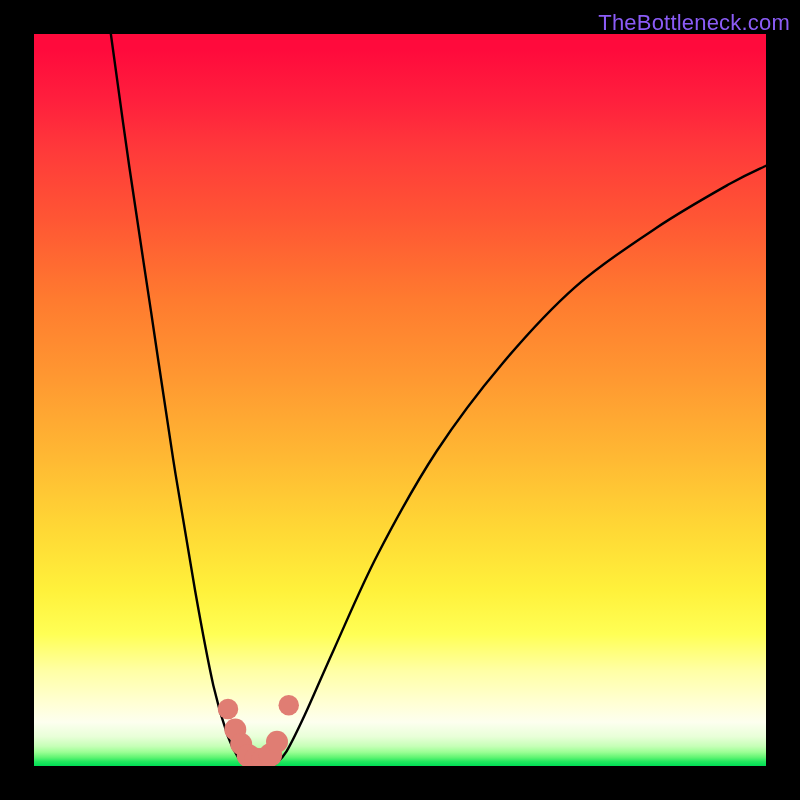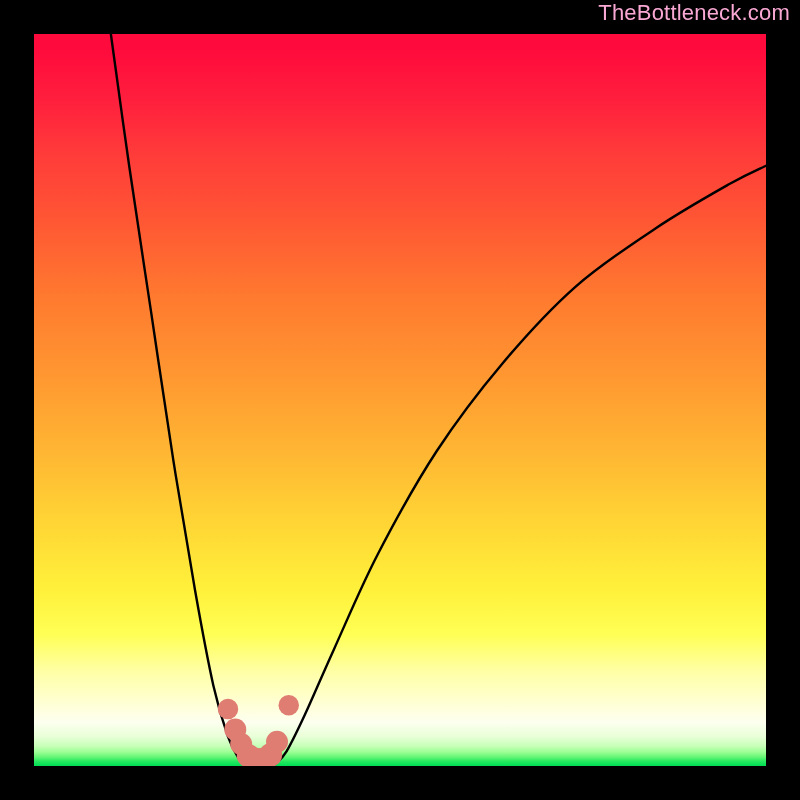--- a/index.html
+++ b/index.html
@@ -42,23 +42,23 @@
       #e8ffd8 96%,
       #c6ffb7 97.3%,
       #9cff95 98.1%,
       #63f574 98.8%,
       #22e85e 99.4%,
       #00de55 100%
     );
   }
   .watermark {
     position: absolute;
-    top: 0;
+    top: 10px;
     right: 10px;
-    color: #f9a8d4;
+    color: #8b5cf6;
     font-size: 22px;
     letter-spacing: 0.2px;
     user-select: none;
   }
   svg.curve {
     position: absolute;
     left: 0;
     top: 0;
     width: 732px;
     height: 732px;

